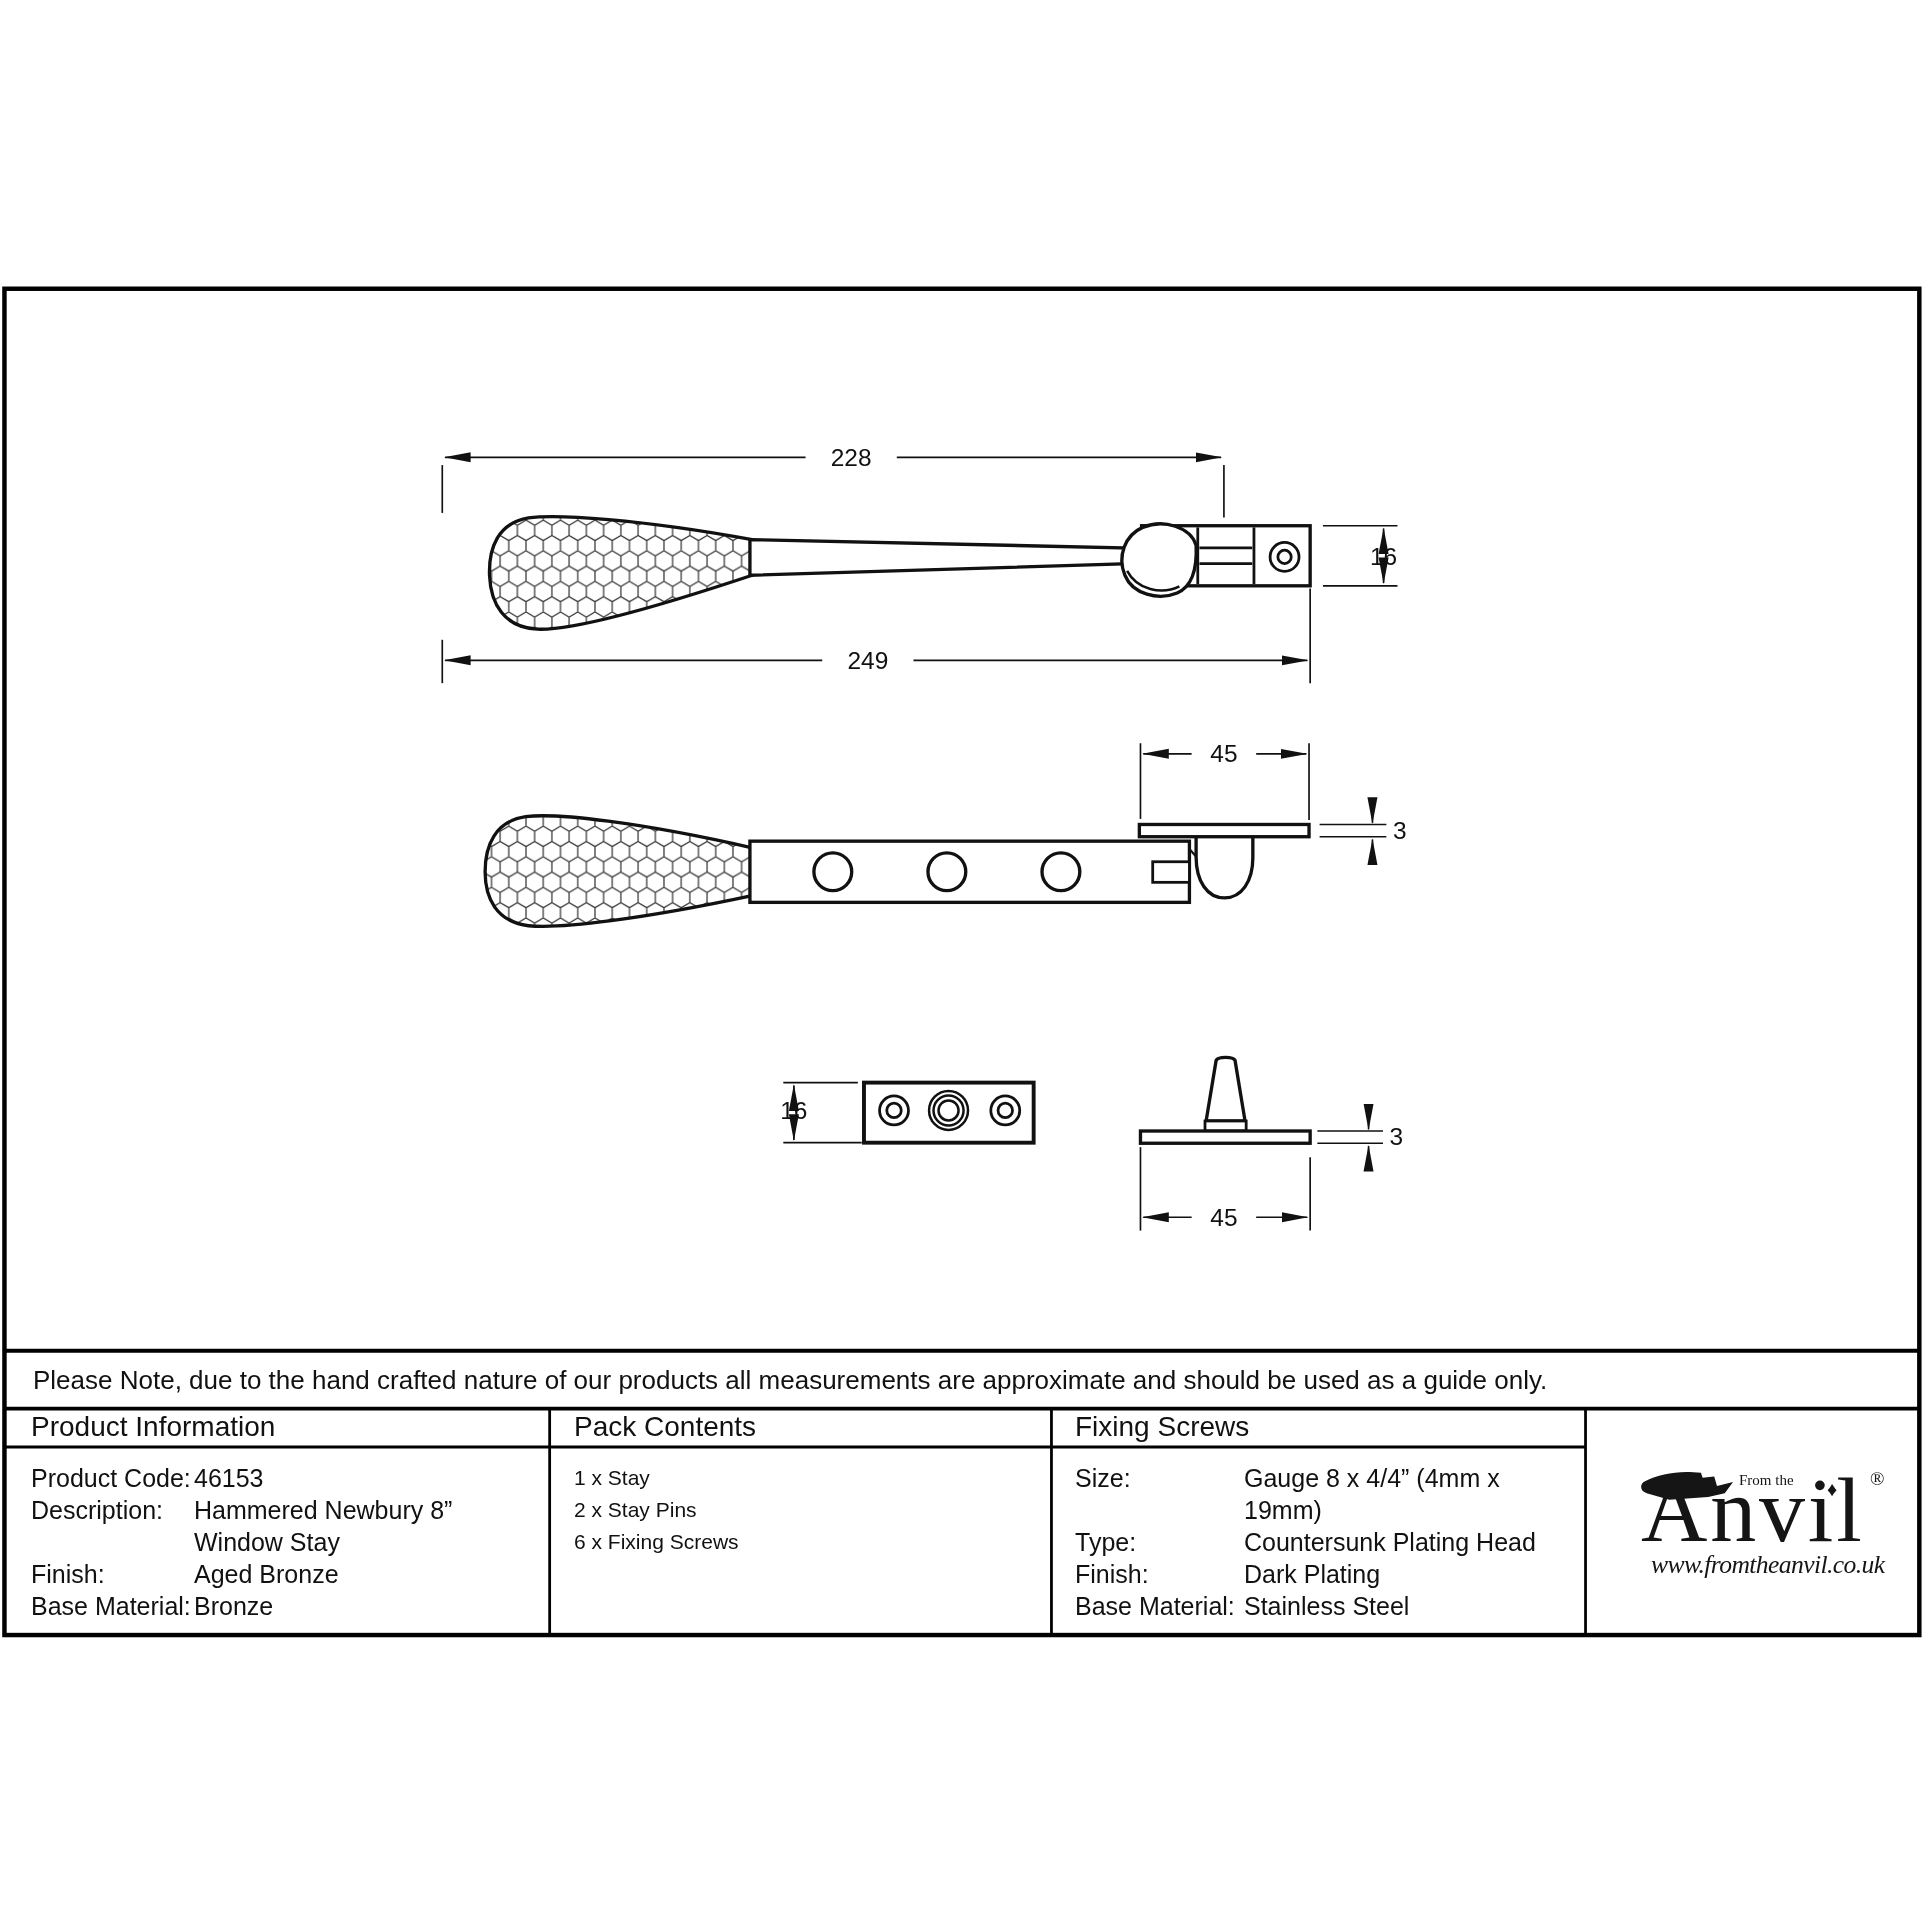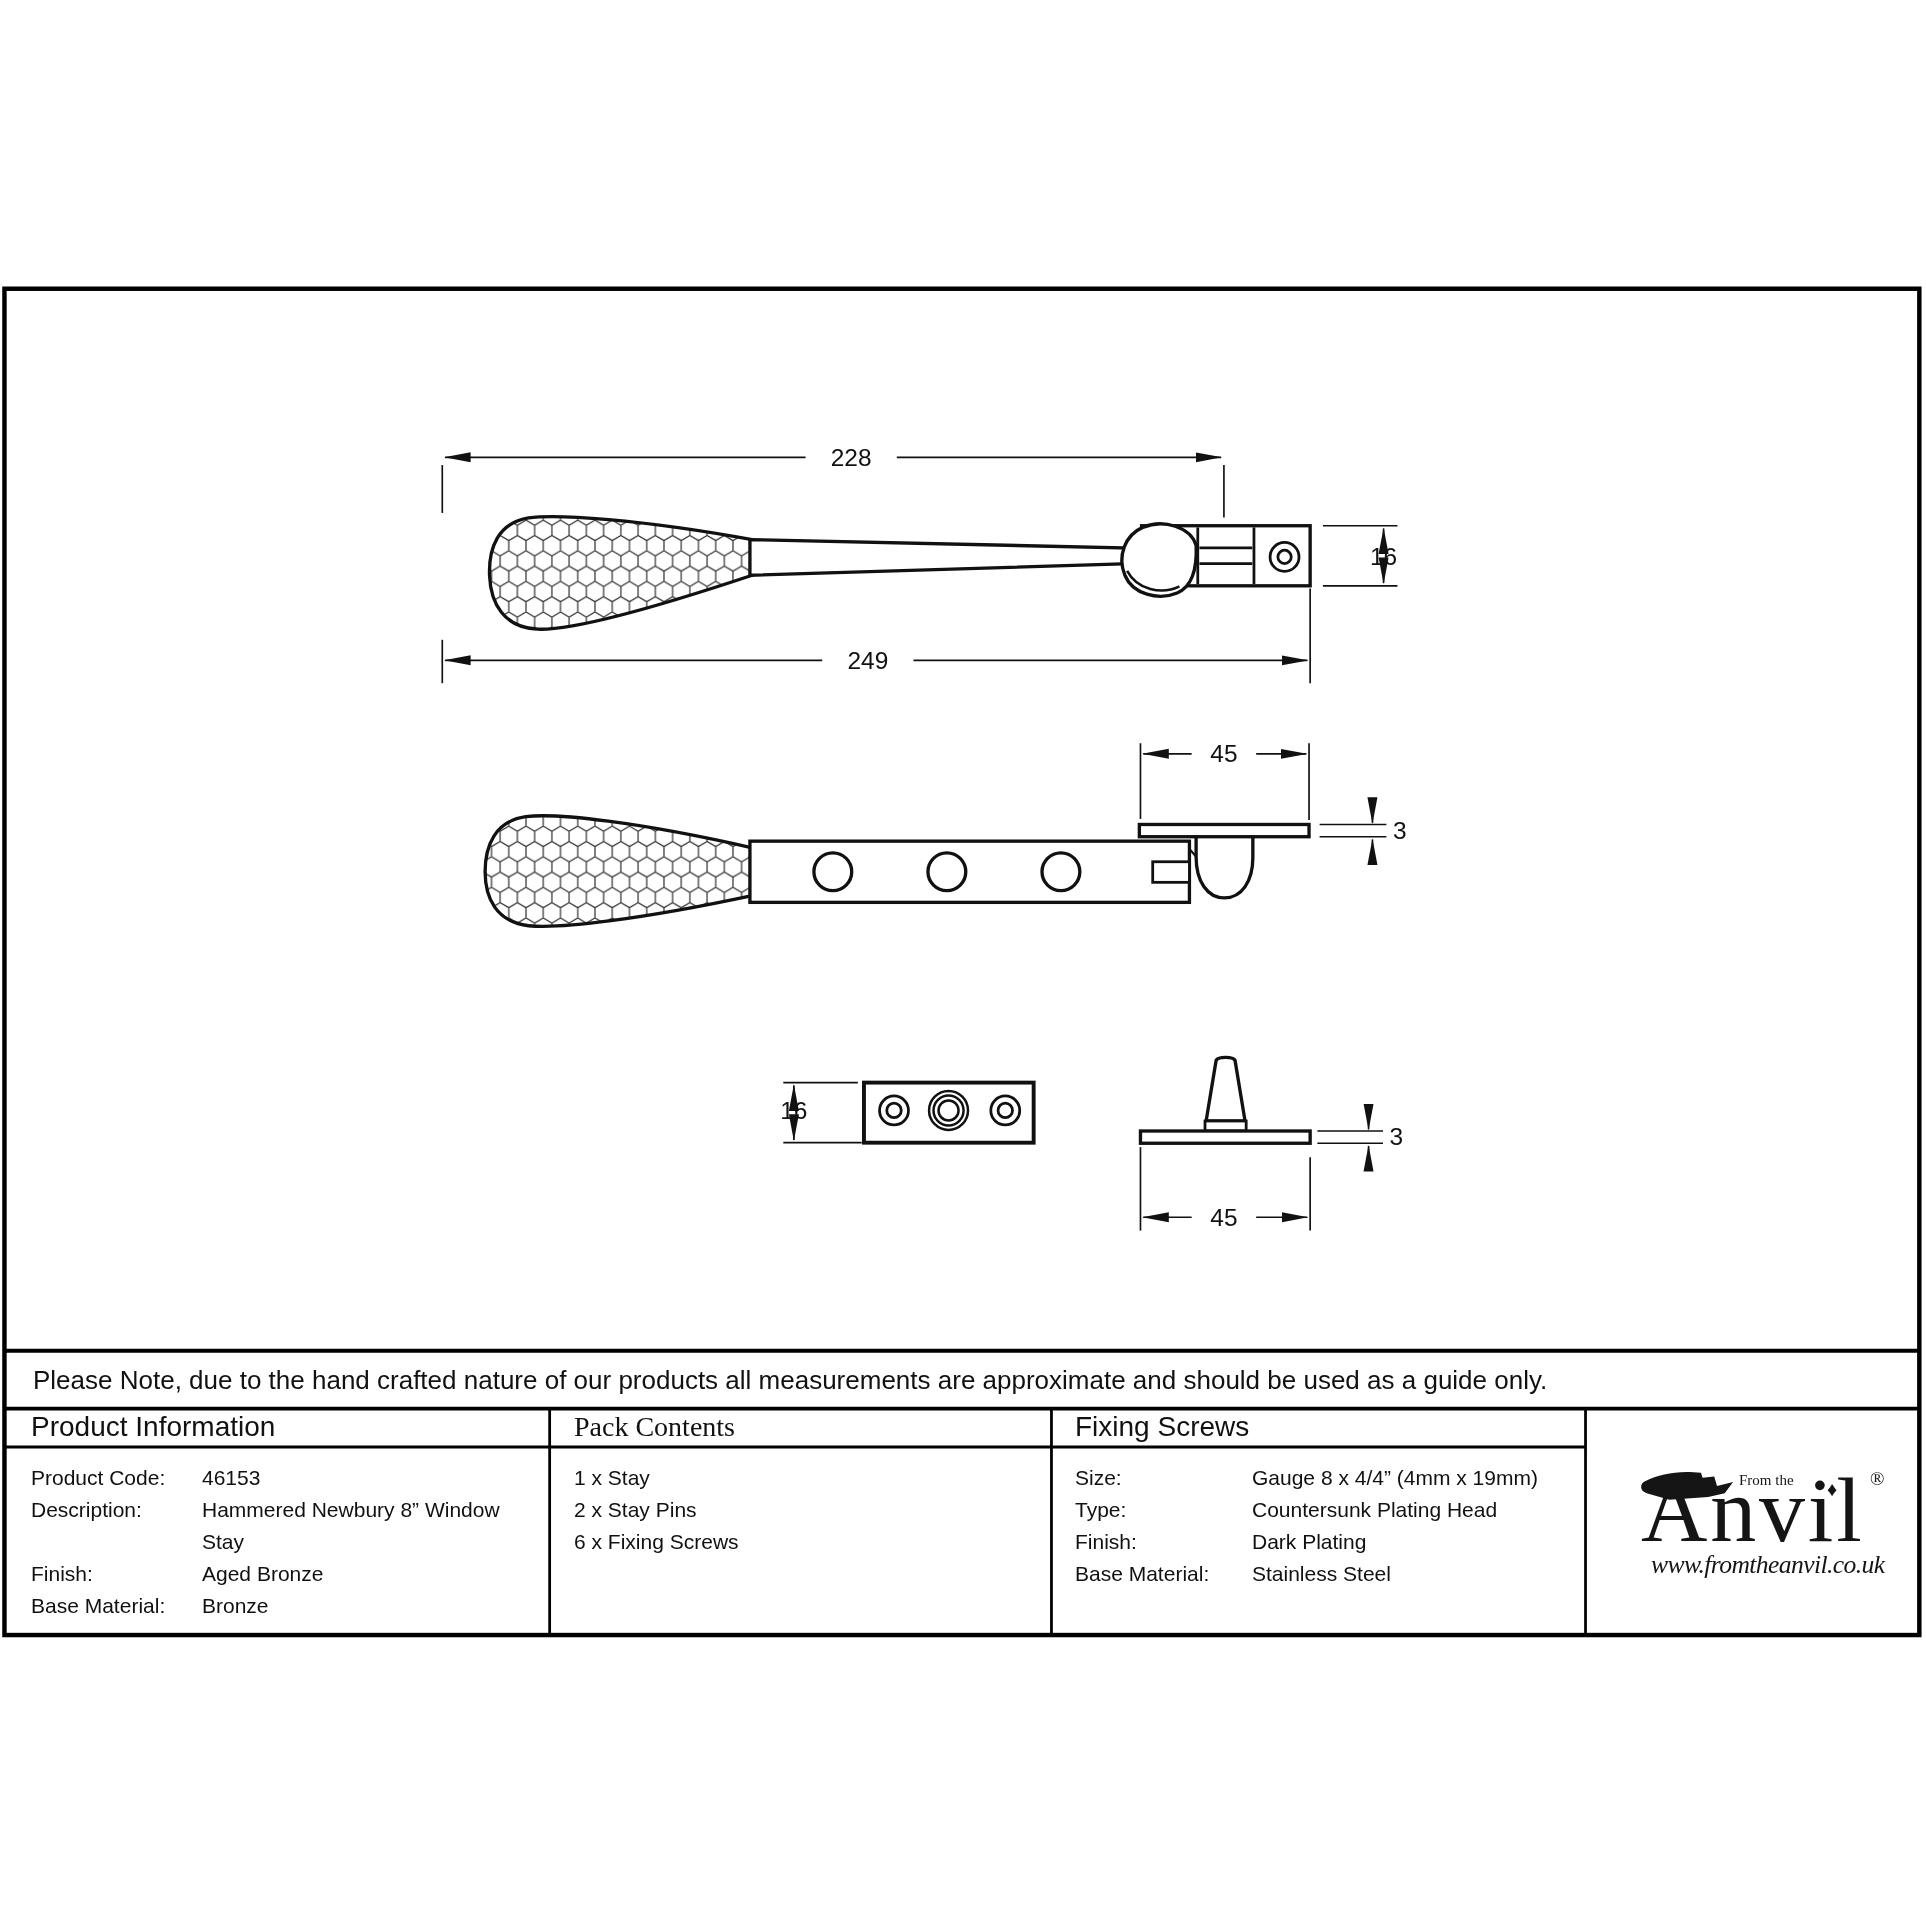--- a/index.html
+++ b/index.html
@@ -11,26 +11,26 @@
     color:#111;
     overflow:hidden;
   }
   #linework{position:absolute;left:0;top:0;width:1926px;height:1926px;}
   .txt{position:absolute;white-space:nowrap;}
   
   .note{left:33px;top:1368px;font-size:26px;line-height:24.5px;}
   
   .hdr{font-size:28px;line-height:24.5px;top:1415px;}
   .hdr.h1{left:31px;}
-  .hdr.h2{left:574px;font-family:Liberation Serif, serif;}
+  .hdr.h2{left:574px;}
   .hdr.h3{left:1075px;}
   
   .grid{
-    position:absolute;display:grid;column-gap:8px;
-    font-size:21px;line-height:32px;white-space:normal;
+    position:absolute;display:grid;column-gap:0;
+    font-size:25px;line-height:32px;white-space:normal;
   }
   #pi-grid{left:31px;top:1462px;grid-template-columns:163px 303px;}
   #fs-grid{left:1075px;top:1462px;grid-template-columns:169px 339px;}
   #pc-list{position:absolute;left:574px;top:1462px;font-size:21px;line-height:32px;}
   
   #logo{position:absolute;left:1641px;top:1469px;width:287px;height:128px;}
   #logo .brand{
     position:absolute;left:0;top:-9px;
     font-family:"Liberation Serif", serif;
     font-size:92px;line-height:1.1;letter-spacing:2.8px;color:#151515;

